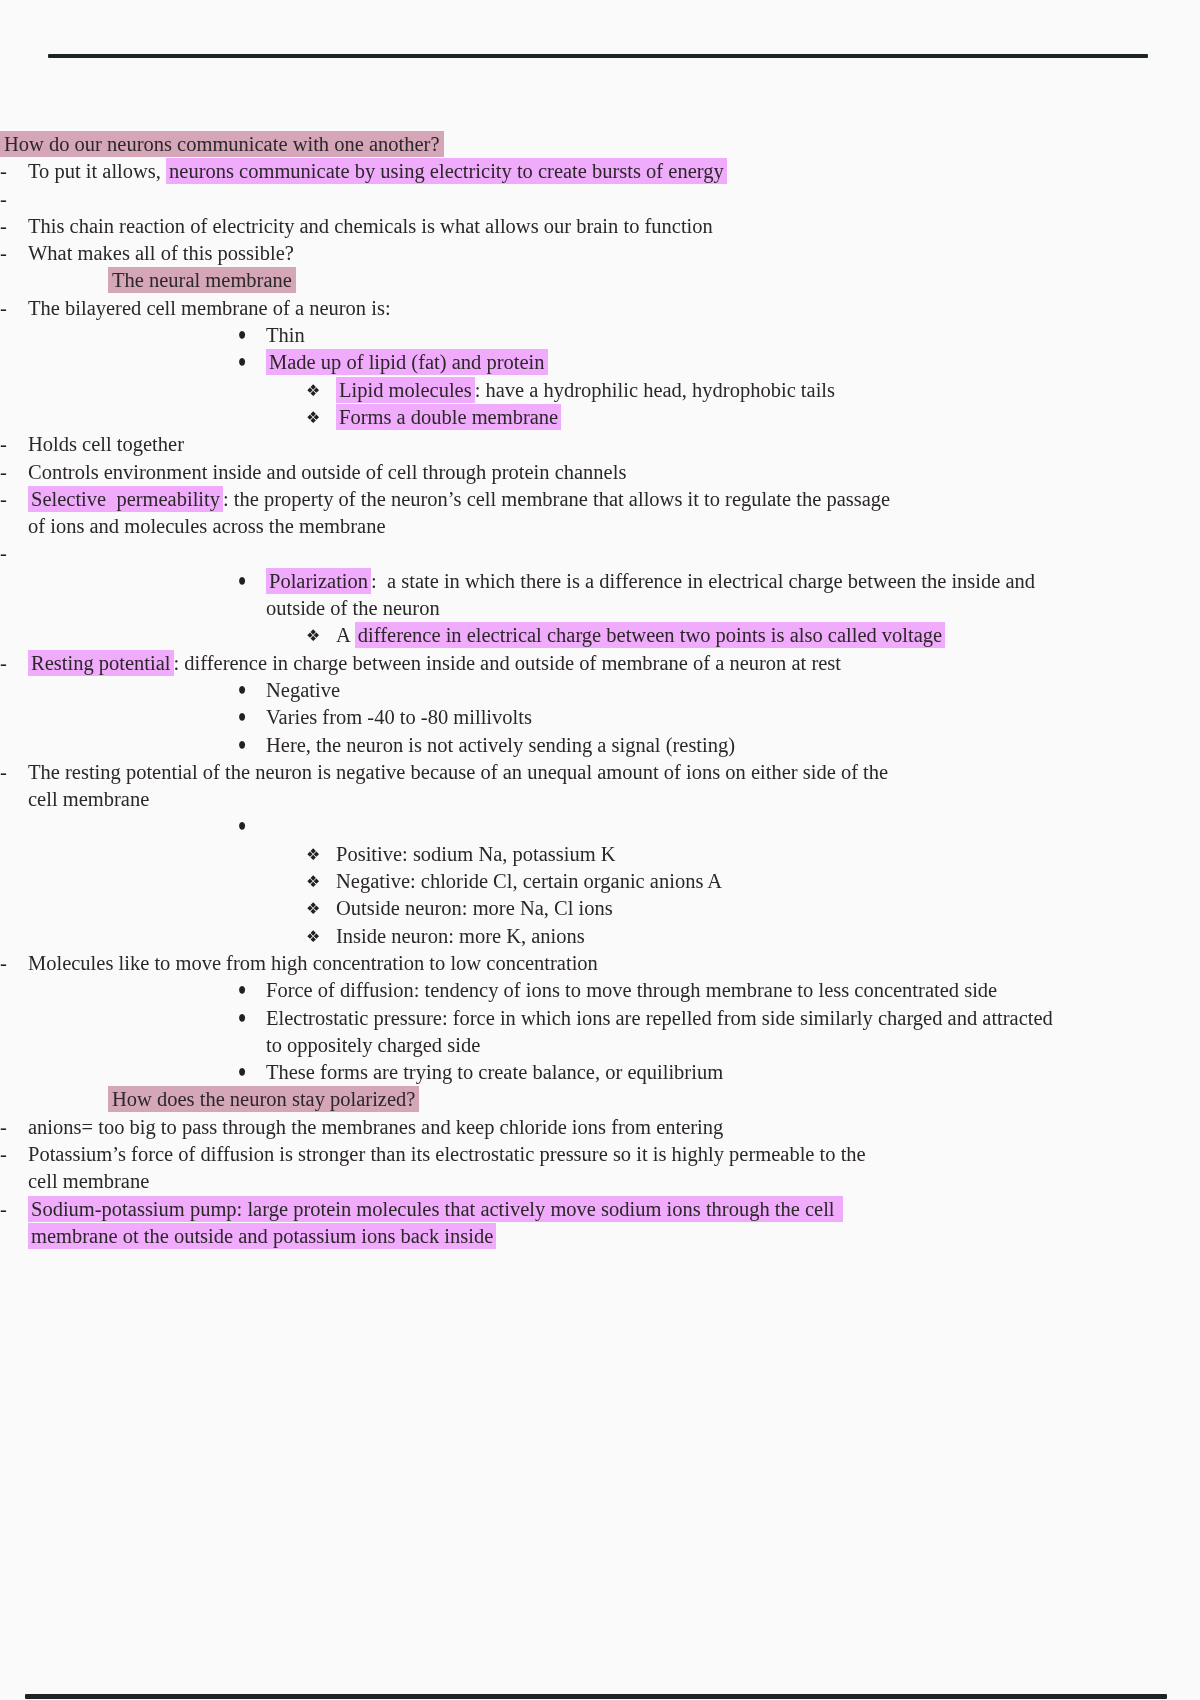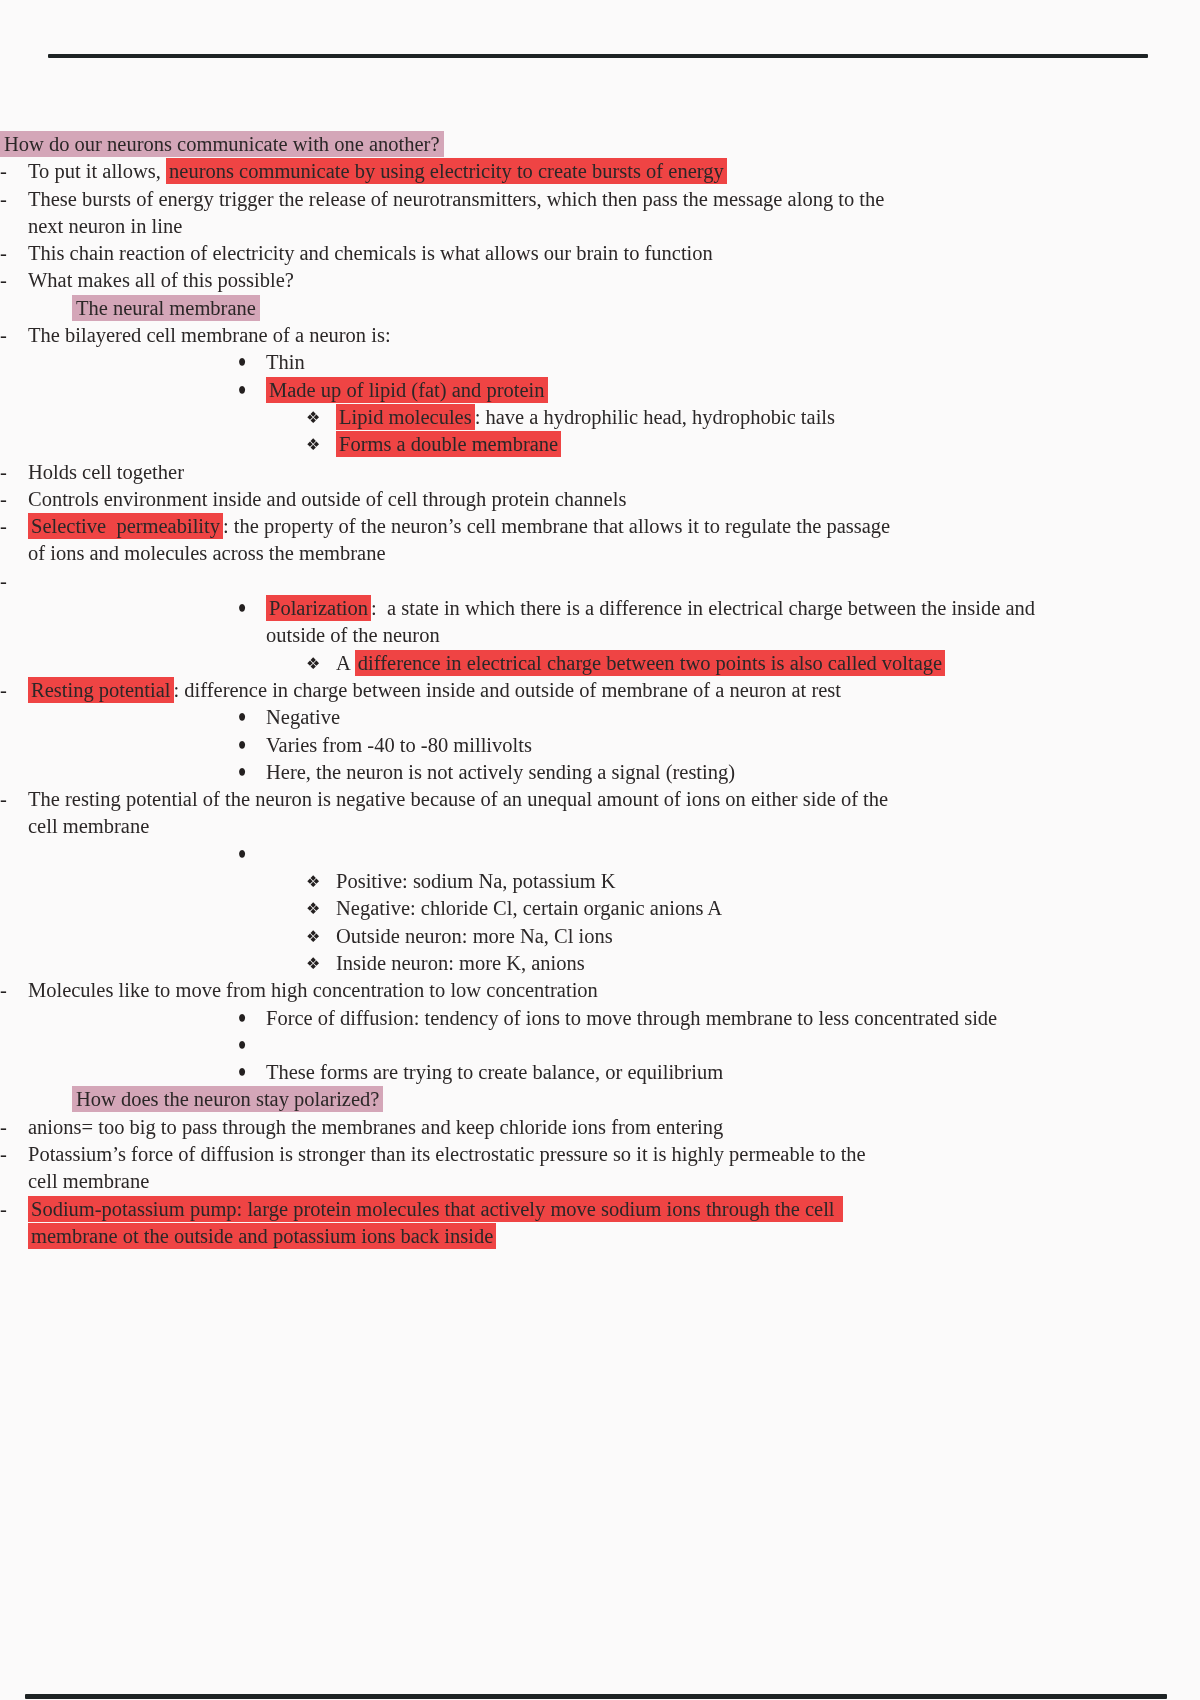--- a/index.html
+++ b/index.html
@@ -15,55 +15,54 @@
   #top-rule{left:48px;right:52px;top:54px;height:4px;}
   #bottom-rule{left:25px;right:33px;top:1694px;height:5px;}
 
   #notes{
     position:absolute;
     top:131px;left:0;right:0;
     font-size:20.5px;
     line-height:27.3px;
   }
   .line{display:flex;align-items:flex-start;}
-  .lvl0{margin-left:72px;}
+  .lvl0{margin-left:108px;}
   .lvl1{}
   .lvl2{margin-left:238px;}
   .lvl3{margin-left:306px;}
 
   .bullet{flex:0 0 auto;display:inline-block;text-align:left;color:#242020;}
   .lvl1 .bullet{width:28px;}
   .lvl2 .bullet{width:28px;font-size:14px;transform:scaleY(1.3);transform-origin:center 60%;}
   .lvl3 .bullet{width:30px;font-size:16px;}
 
   .text{white-space:pre-wrap;}
   .lvl0 .text{max-width:930px;}
   .lvl1 .text{max-width:868px;}
   .lvl2 .text{max-width:800px;}
   .lvl3 .text{max-width:832px;}
 
   .hl-strong{background:#d4a6b8;box-decoration-break:clone;-webkit-box-decoration-break:clone;padding:2px 4px;}
-  .hl-light{background:#ef4444;box-decoration-break:clone;-webkit-box-decoration-break:clone;padding:2px 3px;}
+  .hl-light{background:#f0abfc;box-decoration-break:clone;-webkit-box-decoration-break:clone;padding:2px 3px;}
 </style>
 </head>
 <body>
 
 <div class="page-rule" id="top-rule"></div>
 
 <div id="notes">
     <div class="line lvl1">
       <span class="text"><span class="hl-strong">How do our neurons communicate with one another?</span></span>
     </div>
     <div class="line lvl1">
       <span class="bullet dash">-</span>
       <span class="text"><span>To put it allows, </span><span class="hl-light">neurons communicate by using electricity to create bursts of energy</span></span>
     </div>
     <div class="line lvl1">
       <span class="bullet dash">-</span>
-      <span class="text"><span>These bursts of energy trigger the release of neurotransmitters, which then pass the message along to the next neuron in line</span></span>
     </div>
     <div class="line lvl1">
       <span class="bullet dash">-</span>
       <span class="text"><span>This chain reaction of electricity and chemicals is what allows our brain to function</span></span>
     </div>
     <div class="line lvl1">
       <span class="bullet dash">-</span>
       <span class="text"><span>What makes all of this possible?</span></span>
     </div>
     <div class="line lvl0">
@@ -154,20 +153,21 @@
     <div class="line lvl1">
       <span class="bullet dash">-</span>
       <span class="text"><span>Molecules like to move from high concentration to low concentration</span></span>
     </div>
     <div class="line lvl2">
       <span class="bullet circle">●</span>
       <span class="text"><span>Force of diffusion: tendency of ions to move through membrane to less concentrated side</span></span>
     </div>
     <div class="line lvl2">
       <span class="bullet circle">●</span>
+      <span class="text"><span>Electrostatic pressure: force in which ions are repelled from side similarly charged and attracted to oppositely charged side</span></span>
     </div>
     <div class="line lvl2">
       <span class="bullet circle">●</span>
       <span class="text"><span>These forms are trying to create balance, or equilibrium</span></span>
     </div>
     <div class="line lvl0">
       <span class="text"><span class="hl-strong">How does the neuron stay polarized?</span></span>
     </div>
     <div class="line lvl1">
       <span class="bullet dash">-</span>

